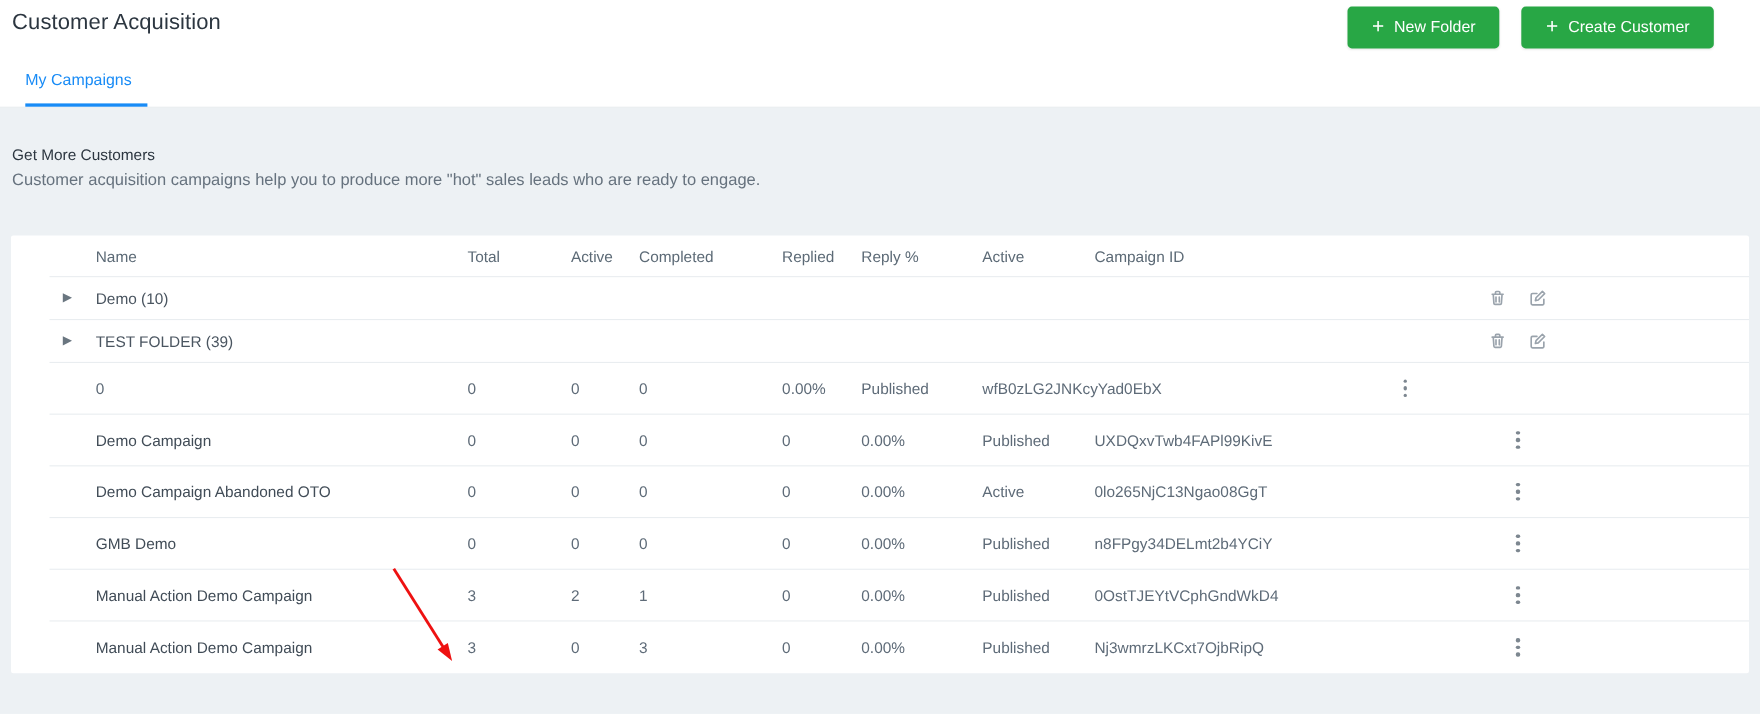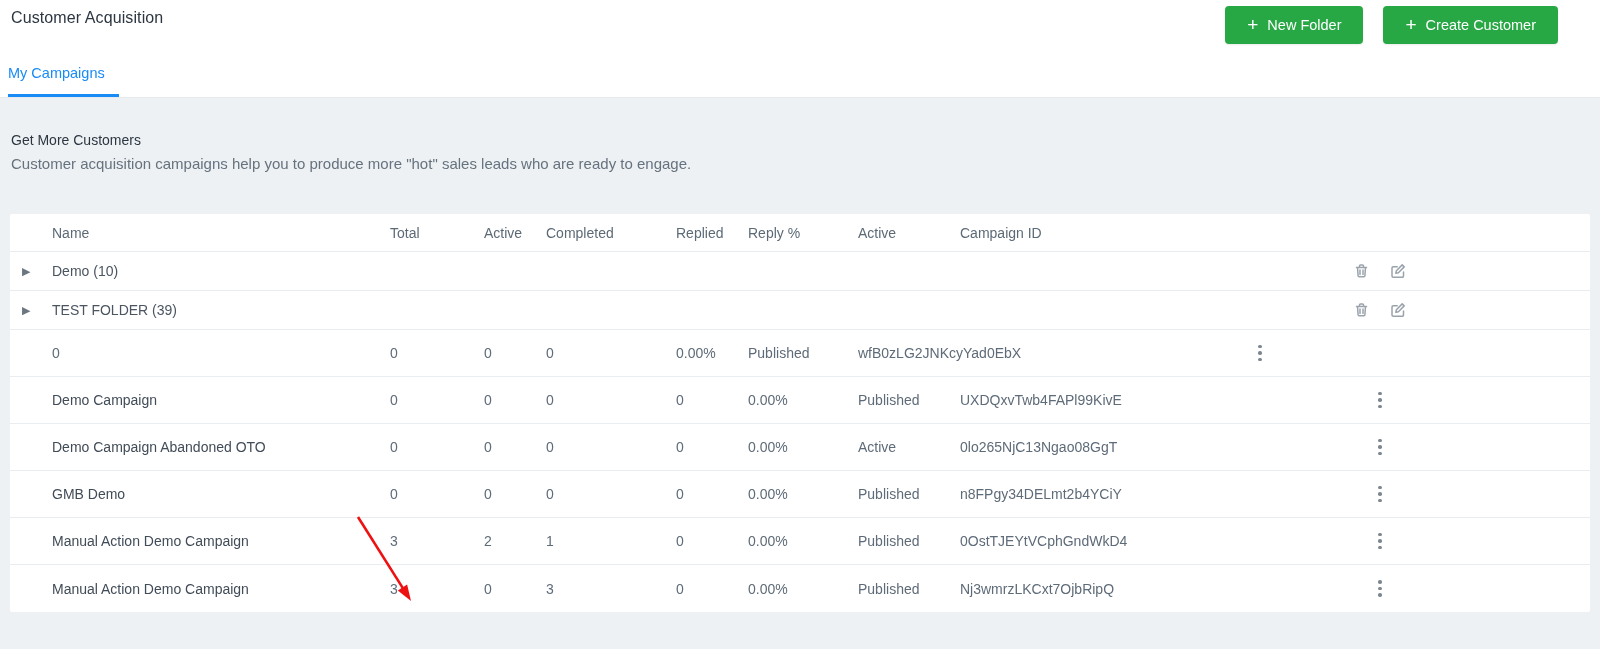--- a/index.html
+++ b/index.html
@@ -14,38 +14,38 @@
     --icon-gray:#9aa3ac;
     --arrow-red:#ee1111;
   }
   *{margin:0;padding:0;box-sizing:border-box;}
   html,body{width:1600px;height:649px;overflow:hidden;}
   body{font-family:"Liberation Sans","DejaVu Sans",sans-serif;background:var(--page-bg);position:relative;}
 
   
   .topbar{background:var(--card-bg);height:98px;position:relative;padding:6px 42px 0 11px;border-bottom:1px solid #e7ebee;}
   .topbar-row{display:flex;justify-content:space-between;align-items:flex-start;}
-  .page-title{font-size:16px;font-weight:500;color:var(--text-dark);padding-top:3px;letter-spacing:.1px;}
+  .page-title{font-size:20px;font-weight:500;color:var(--text-dark);padding-top:3px;letter-spacing:.1px;}
   .btn-group{display:flex;gap:20px;}
   .btn{display:flex;align-items:center;gap:9px;background:var(--accent-green);color:#fff;border:none;
        height:38px;padding:0 22px;border-radius:4px;font-size:14.5px;font-weight:500;cursor:pointer;
        font-family:inherit;box-shadow:0 1px 2px rgba(0,0,0,.08);}
   .btn .plus{font-size:19px;font-weight:400;line-height:1;margin-top:-2px;}
-  .tabs{position:absolute;left:8px;bottom:0;}
+  .tabs{position:absolute;left:23px;bottom:0;}
   .tab{display:inline-block;color:var(--tab-blue);font-size:14.5px;padding:0 14px 13px 0;
        border-bottom:3px solid var(--tab-blue);cursor:pointer;min-width:100px;}
 
   
   .page-body{padding:0 10px;}
   .section{margin:34px 1px 0;}
   .section-title{font-size:14px;font-weight:500;color:var(--text-dark);}
   .section-desc{font-size:15px;color:#66727e;margin-top:7px;}
 
   
-  .card{background:var(--card-bg);margin-top:42px;border-radius:2px;}
+  .card{background:var(--card-bg);margin-top:42px;border-radius:2px;padding-left:35px;}
   .trow{display:grid;align-items:center;border-bottom:1px solid var(--row-border);}
   .trow:last-child{border-bottom:none;}
   .trow.head{grid-template-columns:42px 338px 94px 62px 130px 72px 110px 102px 220px 1fr 80px 170px;height:38px;}
   .trow.campaign{grid-template-columns:42px 338px 94px 62px 130px 72px 110px 102px 220px 1fr 80px 170px;height:47px;}
   .trow.folder{grid-template-columns:42px 1fr 80px 170px;height:39px;}
   .cell{font-size:14px;color:var(--text-gray);}
   .cell.c{text-align:left;}
   .cell.name{font-weight:500;color:var(--text-name);text-align:left;}
   .head .cell{color:#5c6a76;font-weight:400;}
   .expander{padding-left:12px;color:#6a7680;font-size:11px;cursor:pointer;line-height:1;}

